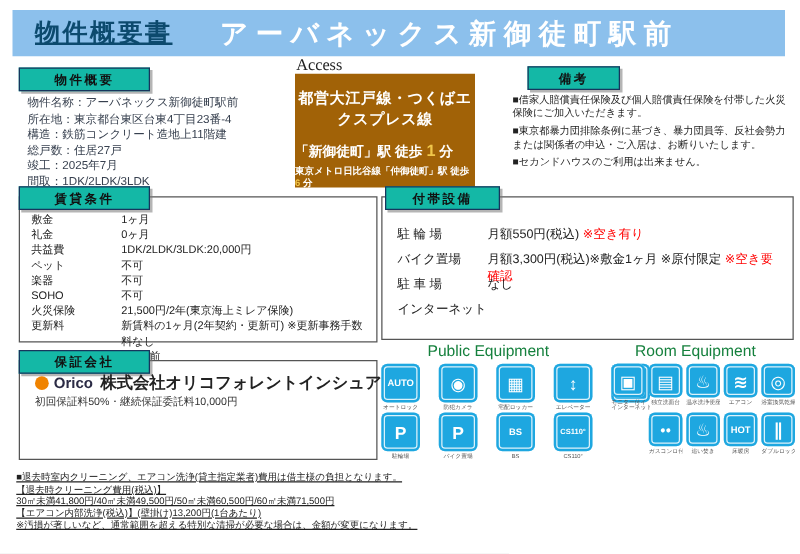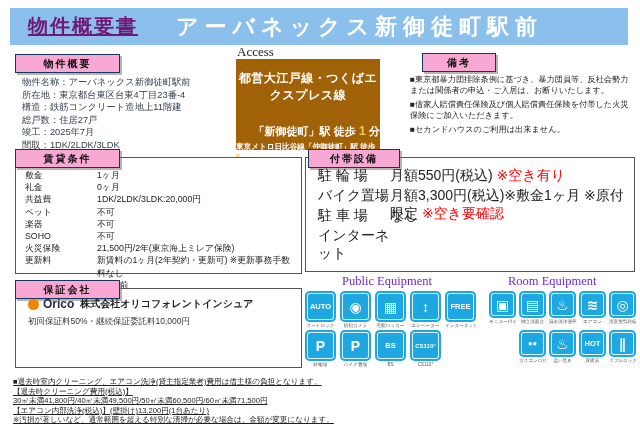--- a/index.html
+++ b/index.html
@@ -1,64 +1,64 @@
 <!DOCTYPE html>
 <html><head>
 <meta charset="utf-8">
 <style>
   html,body{margin:0;padding:0;background:#e9e9e9;}
   #page{position:relative;width:640px;height:443px;background:#ffffff;overflow:hidden;
         font-family:"Liberation Sans","DejaVu Sans",sans-serif;color:#333;}
   
   #header-bar{position:absolute;left:10px;top:8px;width:618px;height:37px;background:#8cc0ec;
               display:flex;align-items:center;}
-  #header-bar .doc-type{color:#701a75;font-size:20px;font-weight:bold;text-decoration:underline;
+  #header-bar .doc-type{color:#0c4a6e;font-size:20px;font-weight:bold;text-decoration:underline;
               margin-left:18px;letter-spacing:2px;}
   #header-bar .bldg-name{color:#fff;font-size:22px;font-weight:bold;letter-spacing:6px;margin-left:38px;}
   
-  .sec-hd{position:absolute;background:#f9a8d4;border:1px solid #17365d;box-shadow:2px 2px 0 rgba(120,120,120,.55);
+  .sec-hd{position:absolute;background:#14b8a6;border:1px solid #17365d;box-shadow:2px 2px 0 rgba(120,120,120,.55);
           font-size:10px;font-weight:bold;color:#111;display:flex;align-items:center;justify-content:center;
           letter-spacing:2px;}
   
   #prop-lines{position:absolute;left:22px;top:76px;width:215px;font-size:9.3px;line-height:12.6px;color:#37404f;}
   
   #access-label{position:absolute;left:237px;top:44px;font-family:"Liberation Serif","DejaVu Serif",serif;
                 font-size:13px;color:#222;}
   #access-box{position:absolute;left:236px;top:59px;width:144px;height:91px;background:#a16207;color:#fff;}
   #access-box .line-main{font-size:12px;font-weight:bold;text-align:center;margin-top:11px;letter-spacing:0.5px;}
-  #access-box .line-st1{font-size:11px;font-weight:bold;text-align:right;margin-top:19px;}
+  #access-box .line-st1{font-size:11px;font-weight:bold;text-align:left;margin-top:9px;}
   #access-box .line-sm{font-size:7.6px;font-weight:bold;text-align:left;margin-top:3px;}
   #access-box .line-sm:first-of-type{margin-top:14px;}
   .walk-num{color:#f0c64a;font-weight:bold;}
   .walk-num.big{font-size:13px;}
   
   #remarks{position:absolute;left:410px;top:75px;width:223px;font-size:8.2px;line-height:10.6px;color:#222;}
   #remarks .rm{margin-bottom:4px;}
   
   .outline-box{position:absolute;background:#fff;border:1px solid #555;}
   
   #rental-rows{position:absolute;left:25px;top:169px;width:270px;font-size:8.8px;line-height:12.2px;color:#222;}
   .r-row{display:flex;}
   .r-row .rl{width:52px;flex:none;}
   .r-row .rv{flex:1;margin-left:20px;}
   
-  #facility-rows{position:absolute;left:318px;top:167px;width:308px;font-size:14px;color:#222;}
+  #facility-rows{position:absolute;left:318px;top:180px;width:308px;font-size:10px;color:#222;}
   .f-row{display:flex;height:20px;align-items:flex-start;}
   .f-row .fl{width:72px;flex:none;}
   .f-row .fv{flex:1;}
   .red{color:#f00;}
   
   #orico-line{position:absolute;left:28px;top:297px;display:flex;align-items:center;}
   #orico-dot{width:11px;height:11px;border-radius:50%;background:#f08300;margin-right:4px;}
   #orico-brand{font-size:12px;font-weight:bold;color:#2b2b45;margin-right:6px;}
-  #orico-company{font-size:10px;font-weight:bold;color:#222;}
+  #orico-company{font-size:13px;font-weight:bold;color:#222;}
   #guarantor-terms{position:absolute;left:28px;top:316px;font-size:8.5px;color:#333;}
   
-  .eq-title{position:absolute;font-family:Liberation Serif, serif;font-size:12.5px;color:#6d28d9;}
-  .eq-row{position:absolute;display:flex;gap:4px;}
+  .eq-title{position:absolute;font-family:Liberation Sans, sans-serif;font-size:12.5px;color:#15803d;}
+  .eq-row{position:absolute;display:flex;gap:15px;}
   .eq-cell{width:31px;text-align:center;}
   .eq-cell.sm{width:27px;}
   .eq-icon{width:31px;height:31px;border-radius:5px;background:#1ea7e0;color:#fff;display:flex;
            align-items:center;justify-content:center;font-weight:bold;
            box-shadow:inset 0 0 0 2px #1ea7e0, inset 0 0 0 3px rgba(255,255,255,.85);}
   .eq-cell.sm .eq-icon{width:27px;height:27px;}
   .eq-icon .g-word{font-size:7.5px;letter-spacing:0;}
   .eq-icon .g-word.tiny{font-size:6px;}
   .eq-icon .g-sym{font-size:14px;line-height:1;}
   .eq-label{font-size:4.6px;color:#555;margin-top:1px;line-height:5px;white-space:nowrap;overflow:hidden;}
@@ -100,22 +100,22 @@
     </div>
     <div class="line-sm">
       <span>JR京浜東北・山手線「御徒町」駅 徒歩</span>
       <span class="walk-num">8</span>
       <span>分</span>
     </div>
   </div>
 
   <div class="sec-hd" style="left:410px;top:53px;width:72px;height:17px;margin-left:12px;">備考</div>
   <div id="remarks">
+    <div class="rm">■借家人賠償責任保険及び個人賠償責任保険を付帯した火災保険にご加入いただきます。</div>
     <div class="rm">■東京都暴力団排除条例に基づき、暴力団員等、反社会勢力または関係者の申込・ご入居は、お断りいたします。</div>
-    <div class="rm">■借家人賠償責任保険及び個人賠償責任保険を付帯した火災保険にご加入いただきます。</div>
     <div class="rm">■セカンドハウスのご利用は出来ません。</div>
   </div>
 
   <div class="outline-box" style="left:15px;top:157px;width:285px;height:115px;"></div>
   <div class="sec-hd" style="left:15px;top:149px;width:103px;height:17px;">賃貸条件</div>
   <div id="rental-rows">
     <div class="r-row">
         <span class="rl">敷金</span>
         <span class="rv">1ヶ月</span>
       </div>

